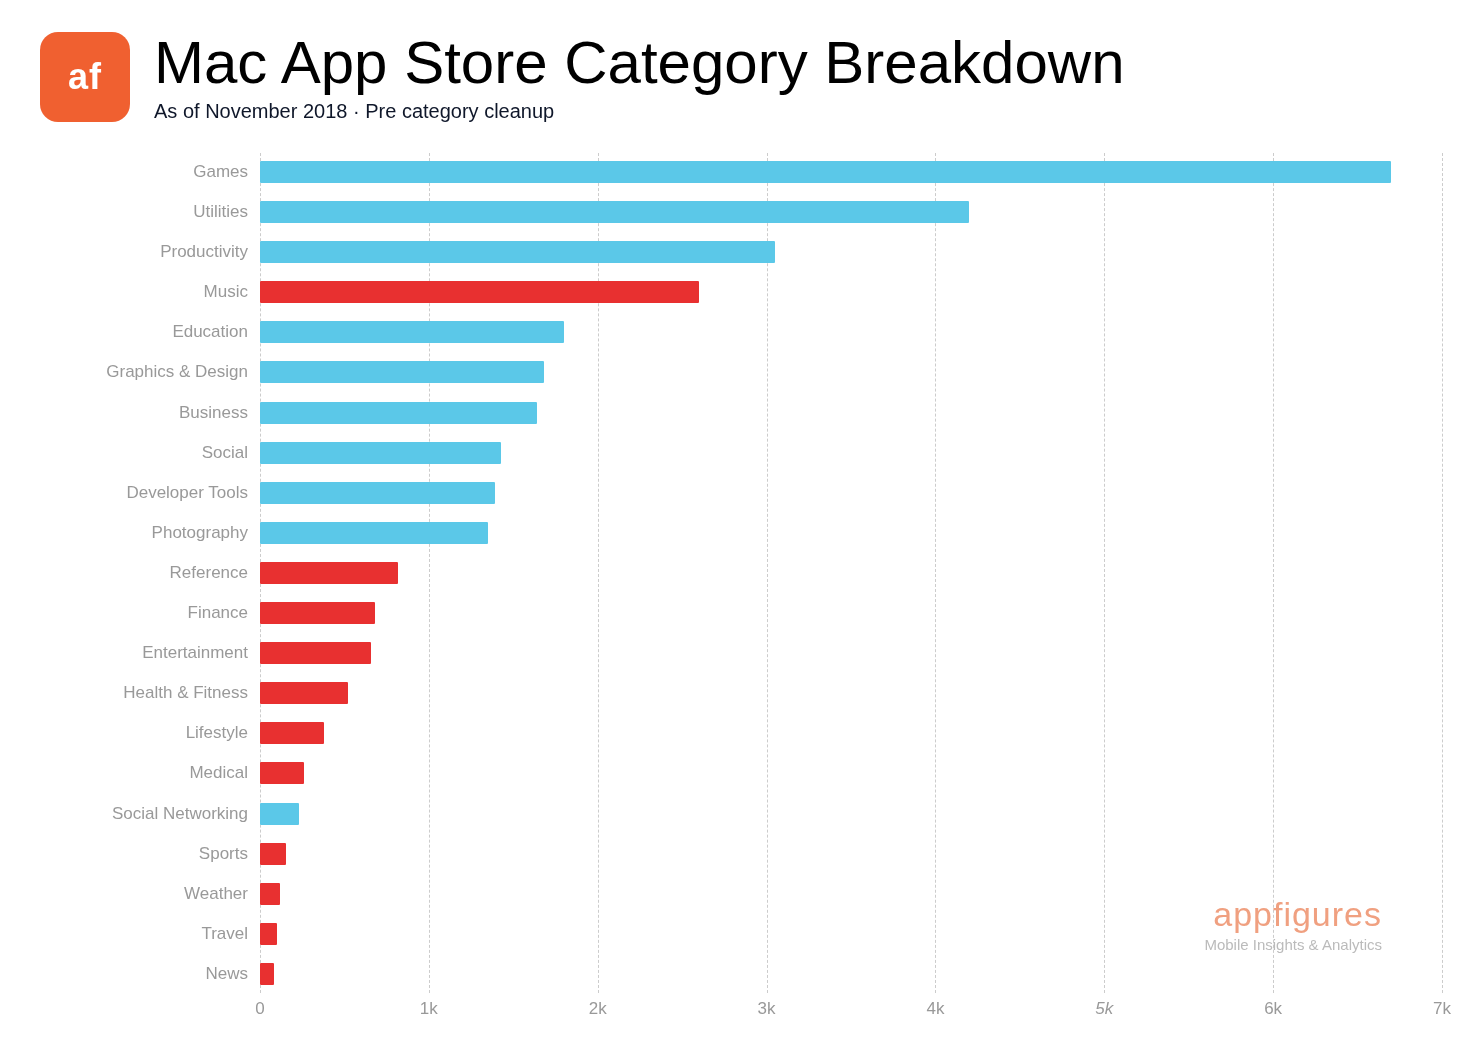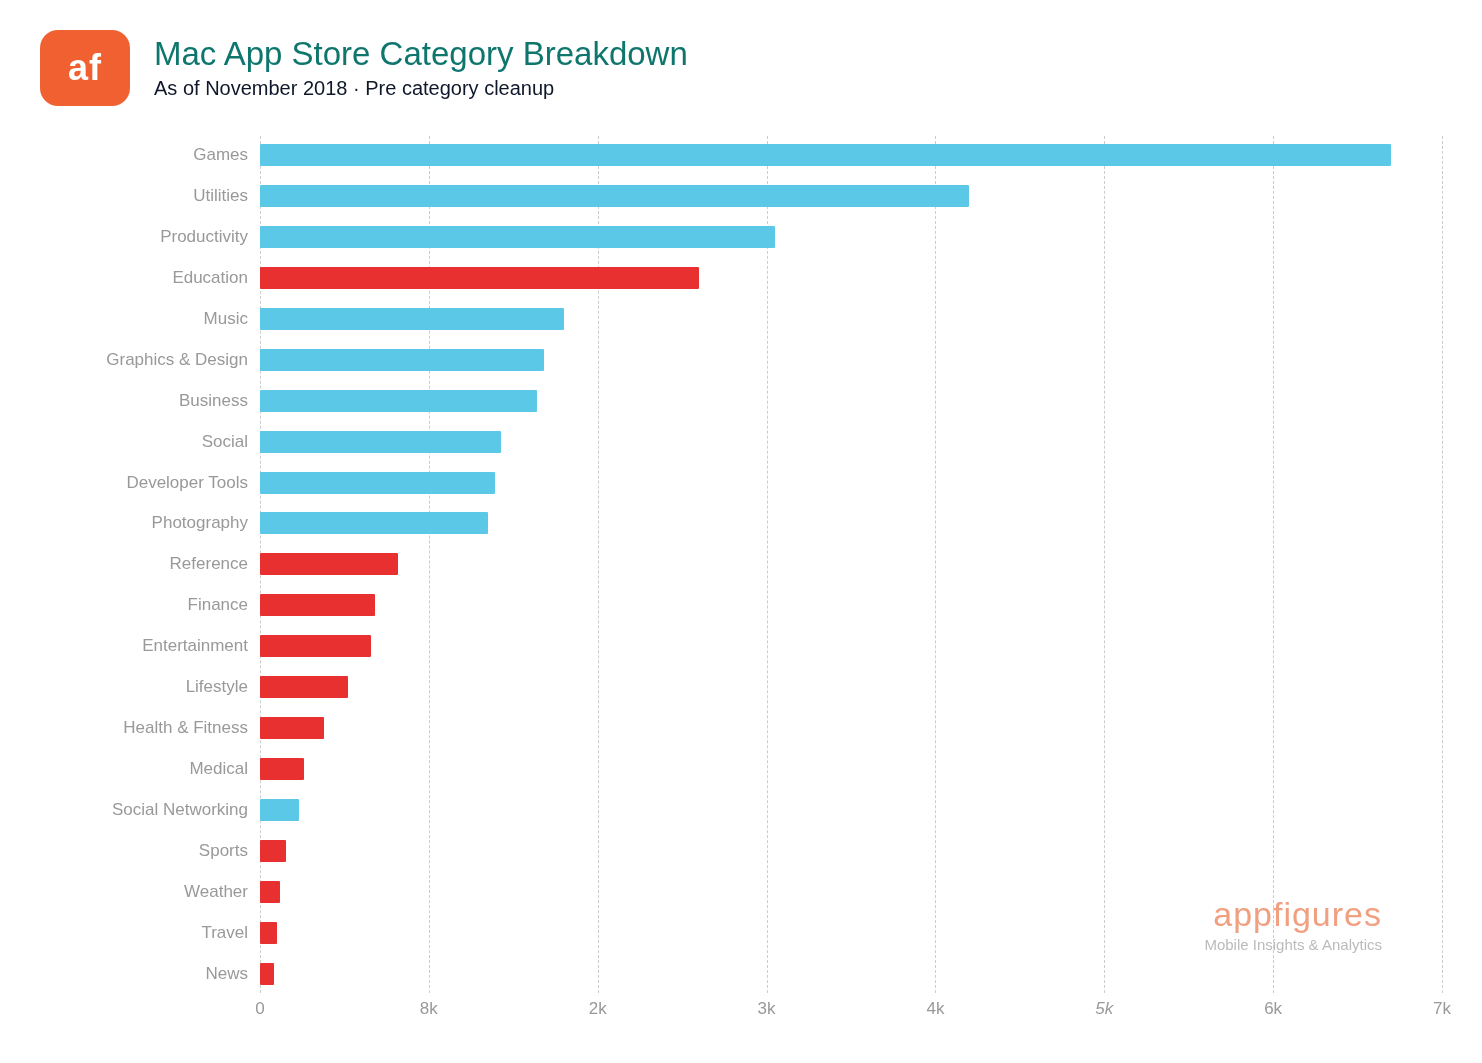--- a/index.html
+++ b/index.html
@@ -20,39 +20,39 @@
     }
     
     .header {
       display: flex;
       align-items: center;
       gap: 24px;
       margin-bottom: 30px;
     }
     .logo {
       width: 90px;
-      height: 76px;
+      height: 90px;
       background: #f06030;
       border-radius: 18px;
       display: flex;
       align-items: center;
       justify-content: center;
       flex-shrink: 0;
     }
     .logo-text {
       color: #fff;
       font-size: 36px;
       font-weight: 600;
       letter-spacing: 1px;
     }
     .header-text {}
     .title {
-      font-size: 33px;
+      font-size: 60px;
       font-weight: 400;
-      color: #0f766e;
+      color: #000000;
       line-height: 1.1;
     }
     .subtitle {
       font-size: 20px;
       color: #0f172a;
       margin-top: 4px;
     }
     
     .chart-container {
       flex: 1;
@@ -183,32 +183,32 @@
     </div>
   </div>
 
   <div class="chart-container">
     <div class="chart-inner">
 
       <div class="y-labels" id="y-labels">
           <div class="y-label">Games</div>
           <div class="y-label">Utilities</div>
           <div class="y-label">Productivity</div>
+          <div class="y-label">Music</div>
           <div class="y-label">Education</div>
-          <div class="y-label">Music</div>
           <div class="y-label">Graphics &amp; Design</div>
           <div class="y-label">Business</div>
           <div class="y-label">Social</div>
           <div class="y-label">Developer Tools</div>
           <div class="y-label">Photography</div>
           <div class="y-label">Reference</div>
           <div class="y-label">Finance</div>
           <div class="y-label">Entertainment</div>
+          <div class="y-label">Health &amp; Fitness</div>
           <div class="y-label">Lifestyle</div>
-          <div class="y-label">Health &amp; Fitness</div>
           <div class="y-label">Medical</div>
           <div class="y-label">Social Networking</div>
           <div class="y-label">Sports</div>
           <div class="y-label">Weather</div>
           <div class="y-label">Travel</div>
           <div class="y-label">News</div>
         </div>
 
       <div class="bars-area" id="bars-area">
 
@@ -284,21 +284,21 @@
             <div class="bar-row">
               <div class="bar bar-red" style="width: 1.42857%;"></div>
             </div>
             <div class="bar-row">
               <div class="bar bar-red" style="width: 1.21429%;"></div>
             </div>
           </div>
 
         <div class="x-axis" id="x-axis">
             <div class="x-tick" style="left: 0%;">0</div>
-            <div class="x-tick" style="left: 14.2857%;">8k</div>
+            <div class="x-tick" style="left: 14.2857%;">1k</div>
             <div class="x-tick" style="left: 28.5714%;">2k</div>
             <div class="x-tick" style="left: 42.8571%;">3k</div>
             <div class="x-tick" style="left: 57.1429%;">4k</div>
             <div class="x-tick" style="left: 71.4286%; font-style: italic;">5k</div>
             <div class="x-tick" style="left: 85.7143%;">6k</div>
             <div class="x-tick" style="left: 100%;">7k</div>
           </div>
       </div>
 
       <div class="watermark">

